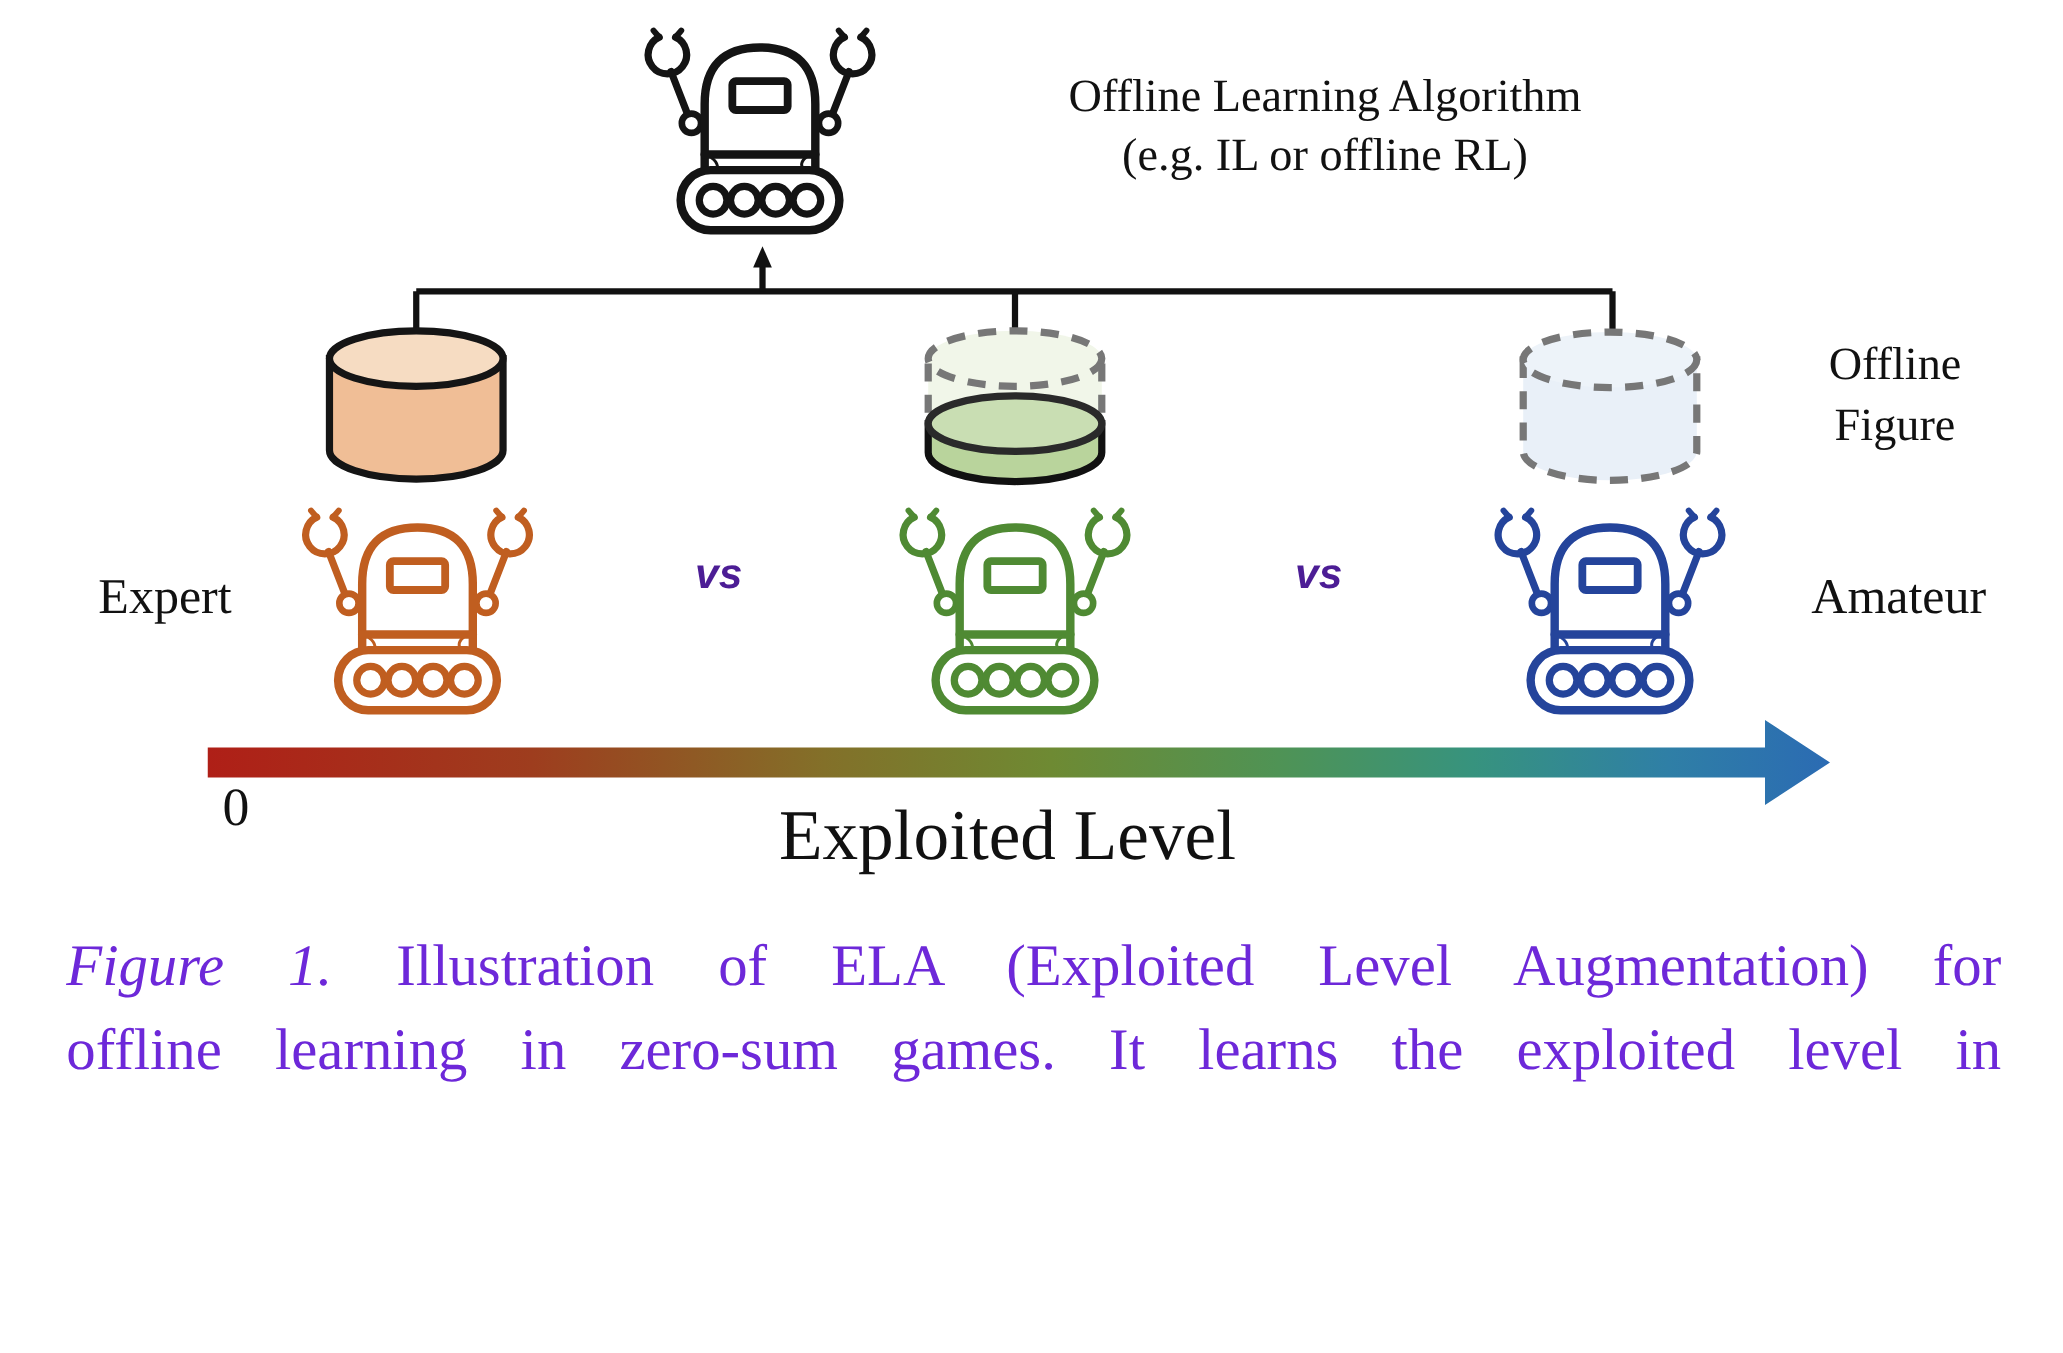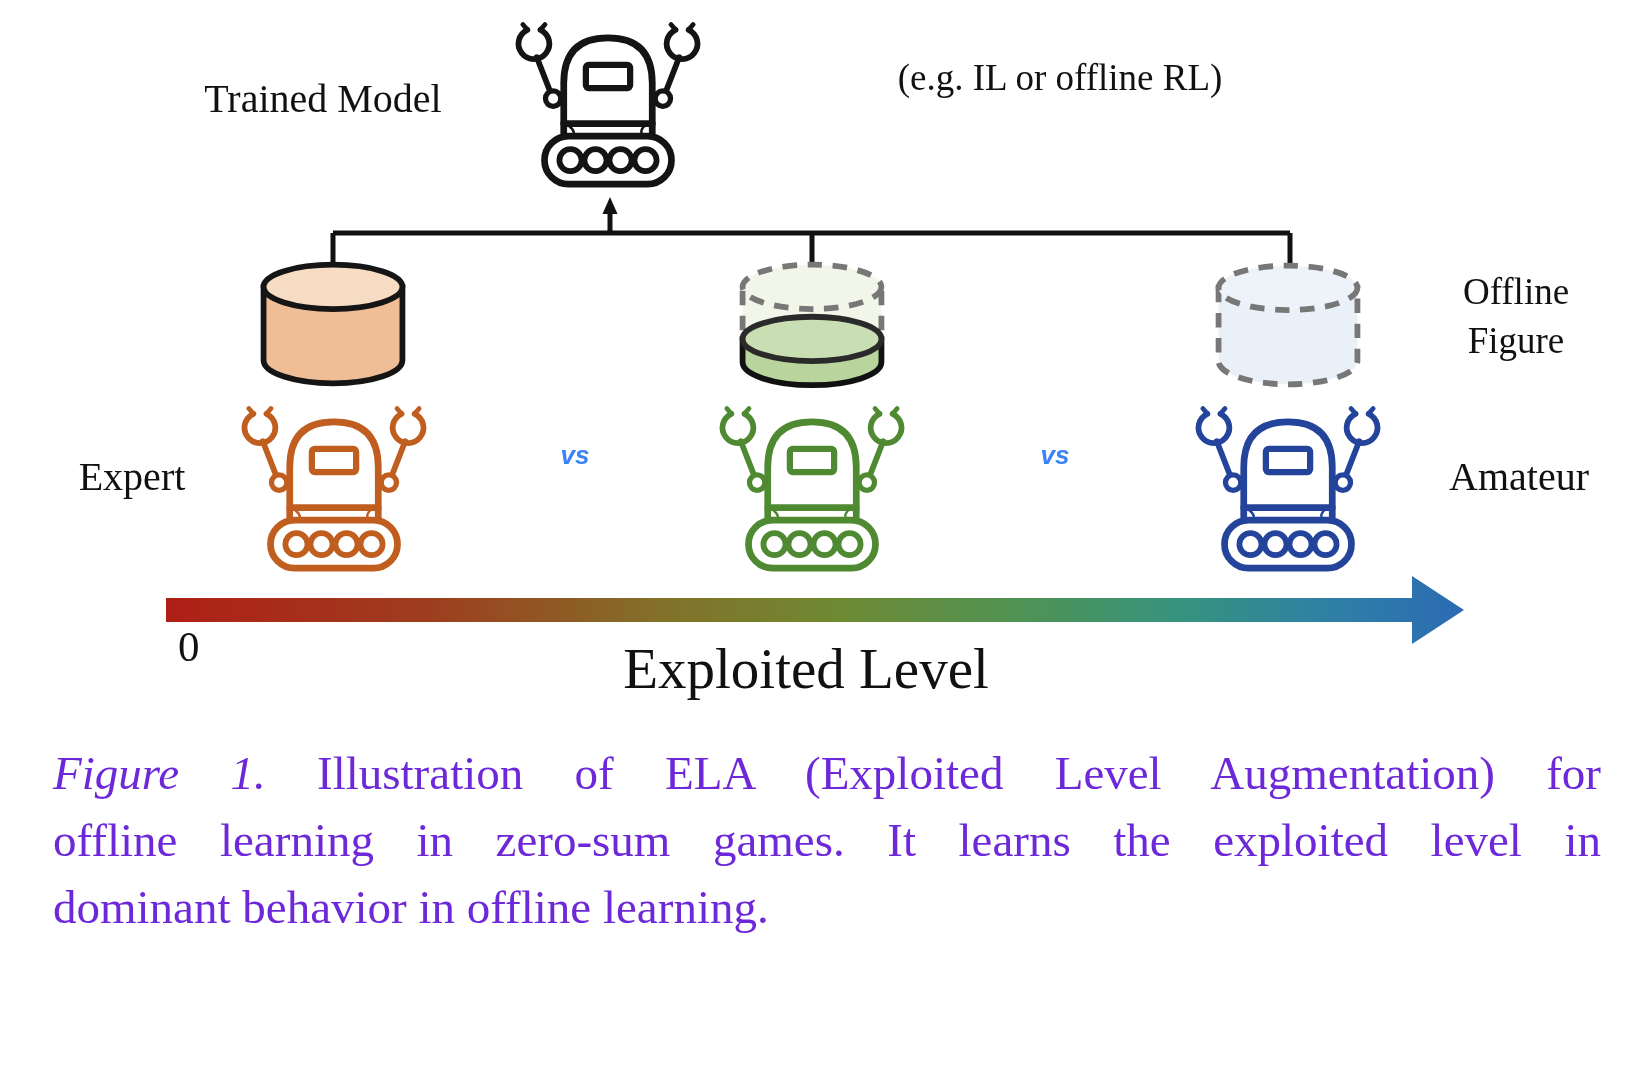--- a/index.html
+++ b/index.html
@@ -6,21 +6,21 @@
   #stage{
     position:relative;width:1650px;height:1082px;background:#ffffff;overflow:hidden;
     font-family:"Liberation Serif","DejaVu Serif",serif;color:#111;
   }
   .abs{position:absolute;}
   .lbl{white-space:nowrap;}
   .center{text-align:center;}
   .serif-lg{font-size:40px;line-height:1.05;}
   .algo{font-size:37px;line-height:1.26;}
   .ds-lbl{font-size:37px;line-height:1.32;}
-  .vs{font-family:"Liberation Sans","DejaVu Sans",sans-serif;font-style:italic;font-weight:600;font-size:26px;color:#3b82f6;}
+  .vs{font-family:"Liberation Sans","DejaVu Sans",sans-serif;font-style:italic;font-weight:600;font-size:34px;color:#4c1d95;}
   .axis-num{font-size:43px;}
   .axis-lbl{font-size:57px;}
   .caption{position:absolute;left:53px;top:740px;width:1548px;font-size:47px;color:#6d28d9;}
   .cap-line{height:67px;line-height:67px;text-align:justify;text-align-last:justify;white-space:nowrap;}
   .cap-line.last{text-align:left;text-align-last:left;}
   .fig-label{font-style:italic;}
   svg{display:block;}
 </style>
 </head>
 <body>
@@ -66,23 +66,23 @@
       <path d="M1290,233 V268"></path>
       <path d="M610,233 V212"></path>
     </g>
     <polygon points="610,197 602.5,214 617.5,214" fill="#111"></polygon>
   </svg>
 
   <svg class="abs" style="left:502px;top:12px;color:#141414;" width="212" height="178" viewBox="0 0 220 185">
     <use href="#robot"></use>
   </svg>
 
-  <div class="abs lbl serif-lg center" style="left:123px;top:78px;width:400px;">Trained Model</div>
 
   <div class="abs algo center" style="left:810px;top:55px;width:500px;">
+    <div>Offline Learning Algorithm</div>
     <div>(e.g. IL or offline RL)</div>
   </div>
 
   <svg class="abs" style="left:255px;top:256px;" width="156" height="135" viewBox="0 0 160 140">
     <path d="M8,32 V108 A72,24 0 0 0 152,108 V32 Z" fill="#f0be96" stroke="#151515" stroke-width="6"></path>
     <ellipse cx="80" cy="32" rx="72" ry="23" fill="#f6dcc2" stroke="#151515" stroke-width="6"></ellipse>
   </svg>
 
   <svg class="abs" style="left:734px;top:256px;" width="156" height="135" viewBox="0 0 160 140">
     <path d="M8,32 V86 H152 V32 Z" fill="#f1f6e9"></path>
@@ -137,16 +137,15 @@
     <path d="M0,26 H1246 V4 L1298,38 L1246,72 V50 H0 Z" fill="url(#elgrad)"></path>
   </svg>
 
   <div class="abs lbl axis-num" style="left:178px;top:622px;">0</div>
 
   <div class="abs lbl axis-lbl center" style="left:556px;top:636px;width:500px;">Exploited Level</div>
 
   <div class="caption">
     <div class="cap-line"><span class="fig-label">Figure 1.</span> <span>Illustration of ELA (Exploited Level Augmentation) for</span></div>
     <div class="cap-line">offline learning in zero-sum games. It learns the exploited level in</div>
-    <div class="cap-line last">dominant behavior in offline learning.</div>
   </div>
 
 </div>
 
 </body></html>

